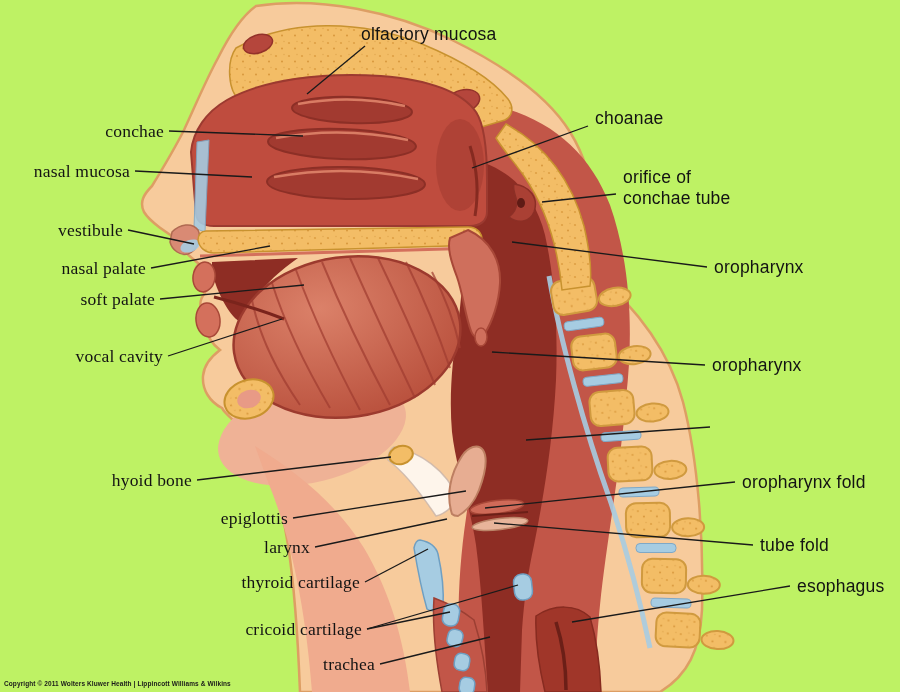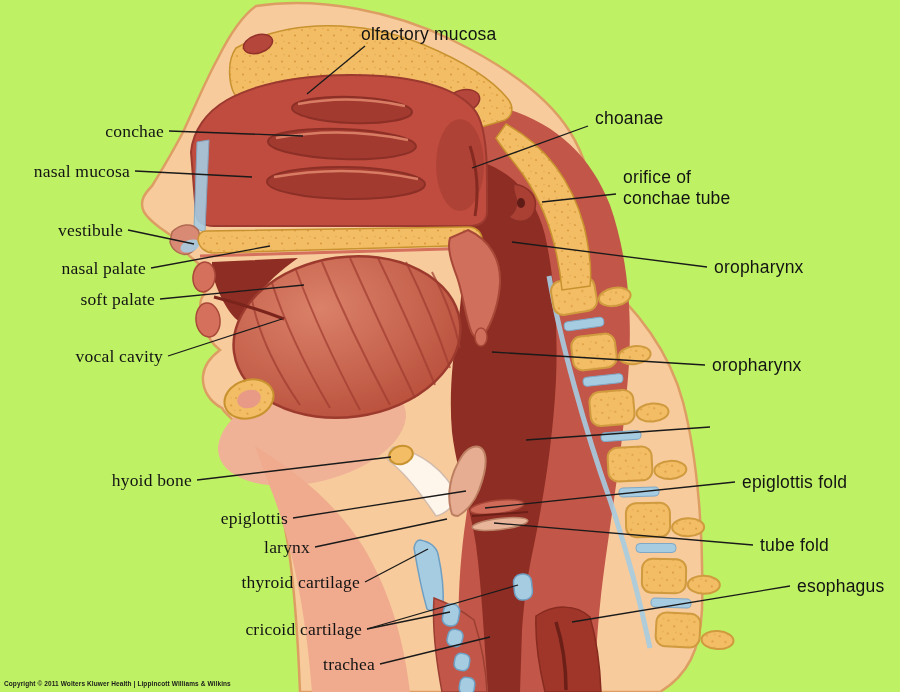--- a/index.html
+++ b/index.html
@@ -209,18 +209,18 @@
   <div class="label anchor-right" style="left:197px; top:470px">hyoid bone</div>
   <div class="label anchor-right" style="left:293px; top:508px">epiglottis</div>
   <div class="label anchor-right" style="left:315px; top:537px">larynx</div>
   <div class="label anchor-right" style="left:367px; top:619px">cricoid cartilage</div>
   <div class="label anchor-right" style="left:365px; top:572px">thyroid cartilage</div>
   <div class="label anchor-right" style="left:380px; top:654px">trachea</div>
   <div class="label anchor-left" style="left:592px; top:108px">choanae</div>
   <div class="label anchor-left wrap" style="left:620px; top:167px">orifice of conchae tube</div>
   <div class="label anchor-left" style="left:711px; top:257px">oropharynx</div>
   <div class="label anchor-left" style="left:709px; top:355px">oropharynx</div>
-  <div class="label anchor-left" style="left:739px; top:472px">epiglottis fold</div>
+  <div class="label anchor-left" style="left:739px; top:472px">oropharynx fold</div>
   <div class="label anchor-left" style="left:757px; top:535px">tube fold</div>
   <div class="label anchor-left" style="left:794px; top:576px">esophagus</div>
 
   <div class="copyright">Copyright © 2011 Wolters Kluwer Health | Lippincott Williams &amp; Wilkins</div>
 </div>
 
 </body></html>

